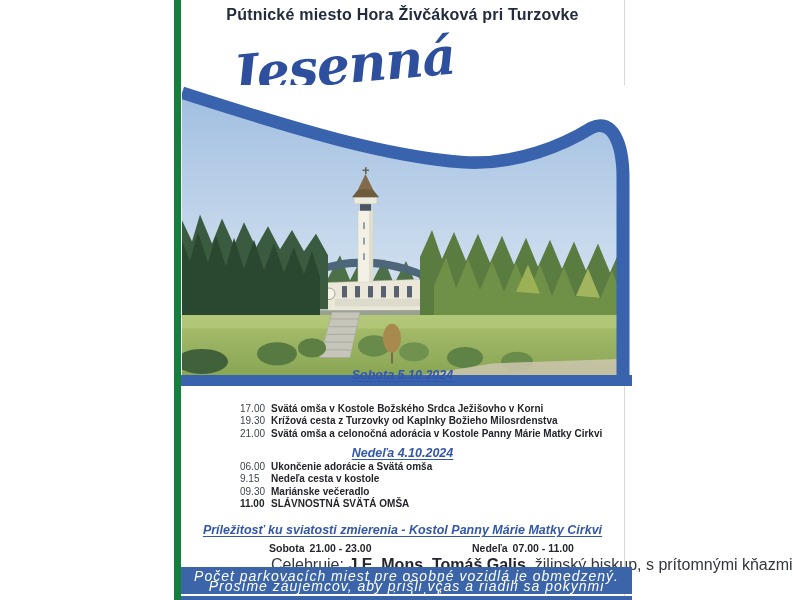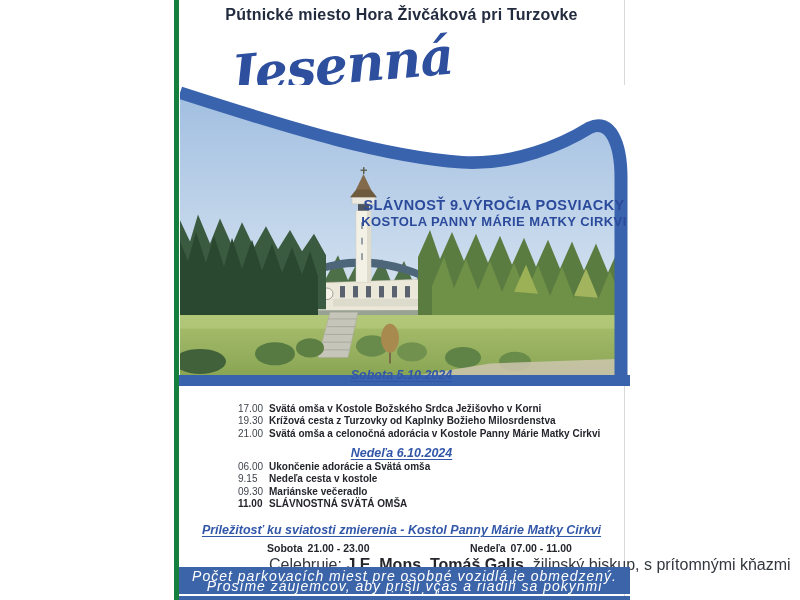--- a/index.html
+++ b/index.html
@@ -1,20 +1,20 @@
 <!DOCTYPE html>
 <html><head>
 <meta charset="utf-8">
 <style>
   * { margin:0; padding:0; box-sizing:border-box; }
   html,body { width:800px; height:600px; overflow:hidden; background:#ffffff;
               font-family:"Liberation Sans", sans-serif; }
   .page { position:relative; width:800px; height:600px; background:#ffffff; }
   .poster { position:absolute; left:174px; top:0; width:451px; height:600px;
-            background:#ffffff; border-left:5px solid #15803d; border-right:1px solid #d9d9d9; }
+            background:#ffffff; border-left:7px solid #15803d; border-right:1px solid #d9d9d9; }
 
   .header-text { position:absolute; top:6px; left:0; width:100%; text-align:center;
                  font-size:16px; font-weight:600; color:#232b3f; letter-spacing:.2px; }
 
   .script-title { position:absolute; top:34px; left:8px; width:315px; text-align:center;
                   font-family:"DejaVu Serif", serif; font-style:italic; font-weight:700;
                   font-size:52px; color:#2d4f9e; transform:rotate(-5deg); letter-spacing:-1px; }
 
   .date-text { position:absolute; top:99px; left:224px; width:215px; text-align:center;
                font-size:25px; font-weight:700; color:#24262c; letter-spacing:.3px; }
@@ -148,45 +148,41 @@
           <ellipse cx="210" cy="262" rx="9" ry="15" fill="#a98a4e"></ellipse>
         </g>
         <polygon points="240,300 310,288 450,283 450,300" fill="#cdc6ae" opacity="0.85"></polygon>
       </svg>
 
       <svg viewBox="0 0 450 300" preserveAspectRatio="none" style="z-index:2">
         <path d="M0,0 L0,8 C120,48 205,74 282,80 C335,83 382,62 410,44 C430,34 441,60 441,96 L441,300 L450,300 L450,0 Z" fill="#ffffff"></path>
         <path d="M0,8 C120,48 205,74 282,80 C335,83 382,62 410,44 C430,34 441,60 441,96 L441,300" fill="none" stroke="#3a63ae" stroke-width="13"></path>
       </svg>
 
-      <div class="photo-caption">
-        <div class="cap1">SLÁVNOSŤ 9.VÝROČIA POSVIACKY</div>
-        <div class="cap2">KOSTOLA PANNY MÁRIE MATKY CIRKVI</div>
-      </div>
     </div>
 
     <div class="photo-bar"></div>
 
     <div class="sec-heading h-sat">Sobota 5.10.2024</div>
     <div class="rows rows-sat">
 
         <div class="srow">
           <span class="time">17.00</span><span class="etext">Svätá omša v Kostole Božského Srdca Ježišovho v Korni</span>
         </div>
 
         <div class="srow">
           <span class="time">19.30</span><span class="etext">Krížová cesta z Turzovky od Kaplnky Božieho Milosrdenstva</span>
         </div>
 
         <div class="srow">
           <span class="time">21.00</span><span class="etext">Svätá omša a celonočná adorácia v Kostole Panny Márie Matky Cirkvi</span>
         </div>
       </div>
 
-    <div class="sec-heading h-sun">Nedeľa 6.10.2024</div>
+    <div class="sec-heading h-sun">Nedeľa 4.10.2024</div>
     <div class="rows rows-sun">
 
         <div class="srow">
           <span class="time">06.00</span><span class="etext">Ukončenie adorácie a Svätá omša</span>
         </div>
 
         <div class="srow">
           <span class="time">9.15</span><span class="etext">Nedeľa cesta v kostole</span>
         </div>
 

